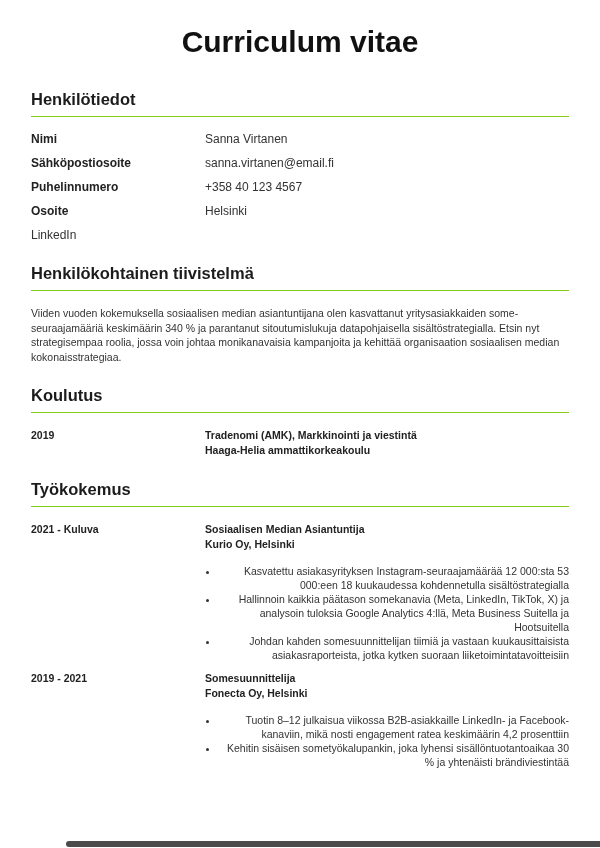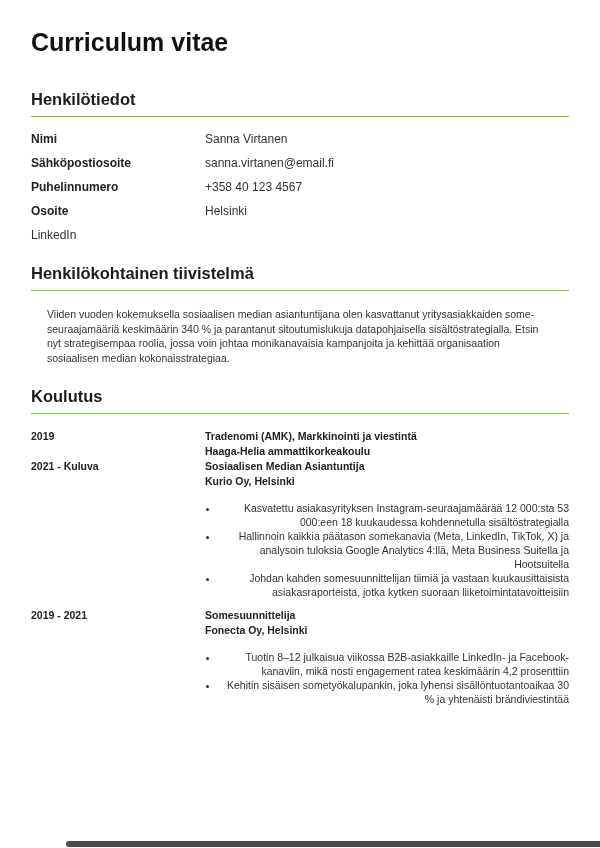--- a/index.html
+++ b/index.html
@@ -7,45 +7,45 @@
     width: 600px; height: 848px;
     background: #ffffff;
     font-family: "Liberation Sans", sans-serif;
     color: #333;
     position: relative;
     overflow: hidden;
   }
   .page { padding: 27px 31px 0 31px; }
 
   .cv-title {
-    font-size: 25px;
+    font-size: 30px;
     font-weight: bold;
     color: #111;
-    text-align: left;
+    text-align: center;
     margin: 0 0 8px 0;
     line-height: 30px;
   }
 
   .section-heading {
     font-size: 16.5px;
     font-weight: bold;
     color: #1c1c1c;
     line-height: 19px;
     margin: 22px 0 15px 0;
     padding-bottom: 7px;
     border-bottom: 1px solid #84cc16;
   }
   .section-heading.first { margin-top: 33px; }
 
   .info-row { display: flex; margin-bottom: 10px; font-size: 12px; line-height: 14px; }
   .info-label { width: 174px; flex: 0 0 174px; font-weight: bold; color: #222; }
   .info-value { flex: 1; color: #333; }
 
   .summary-text {
-    margin: 16px;
+    margin: 0;
     font-size: 10.5px;
     line-height: 14.5px;
     color: #333;
   }
 
   .entry-row { display: flex; font-size: 10.5px; }
   .entry-period { width: 174px; flex: 0 0 174px; font-weight: bold; color: #222; line-height: 15px; }
   .entry-main { flex: 1; }
   .entry-title, .entry-subtitle { font-weight: bold; color: #222; line-height: 15px; }
 
@@ -104,20 +104,21 @@
 
   <h2 class="section-heading">Koulutus</h2>
   <div class="entry-row">
     <div class="entry-period">2019</div>
     <div class="entry-main">
       <div class="entry-title">Tradenomi (AMK), Markkinointi ja viestintä</div>
       <div class="entry-subtitle">Haaga-Helia ammattikorkeakoulu</div>
     </div>
   </div>
 
+  <h2 class="section-heading">Työkokemus</h2>
 
   <div class="entry-row job-entry">
     <div class="entry-period">2021 - Kuluva</div>
     <div class="entry-main">
       <div class="entry-title">Sosiaalisen Median Asiantuntija</div>
       <div class="entry-subtitle">Kurio Oy, Helsinki</div>
       <ul class="bullet-list">
         <li>Kasvatettu asiakasyrityksen Instagram-seuraajamäärää 12 000:sta 53 000:een 18 kuukaudessa kohdennetulla sisältöstrategialla</li>
         <li>Hallinnoin kaikkia päätason somekanavia (Meta, LinkedIn, TikTok, X) ja analysoin tuloksia Google Analytics 4:llä, Meta Business Suitella ja Hootsuitella</li>
         <li>Johdan kahden somesuunnittelijan tiimiä ja vastaan kuukausittaisista asiakasraporteista, jotka kytken suoraan liiketoimintatavoitteisiin</li>

